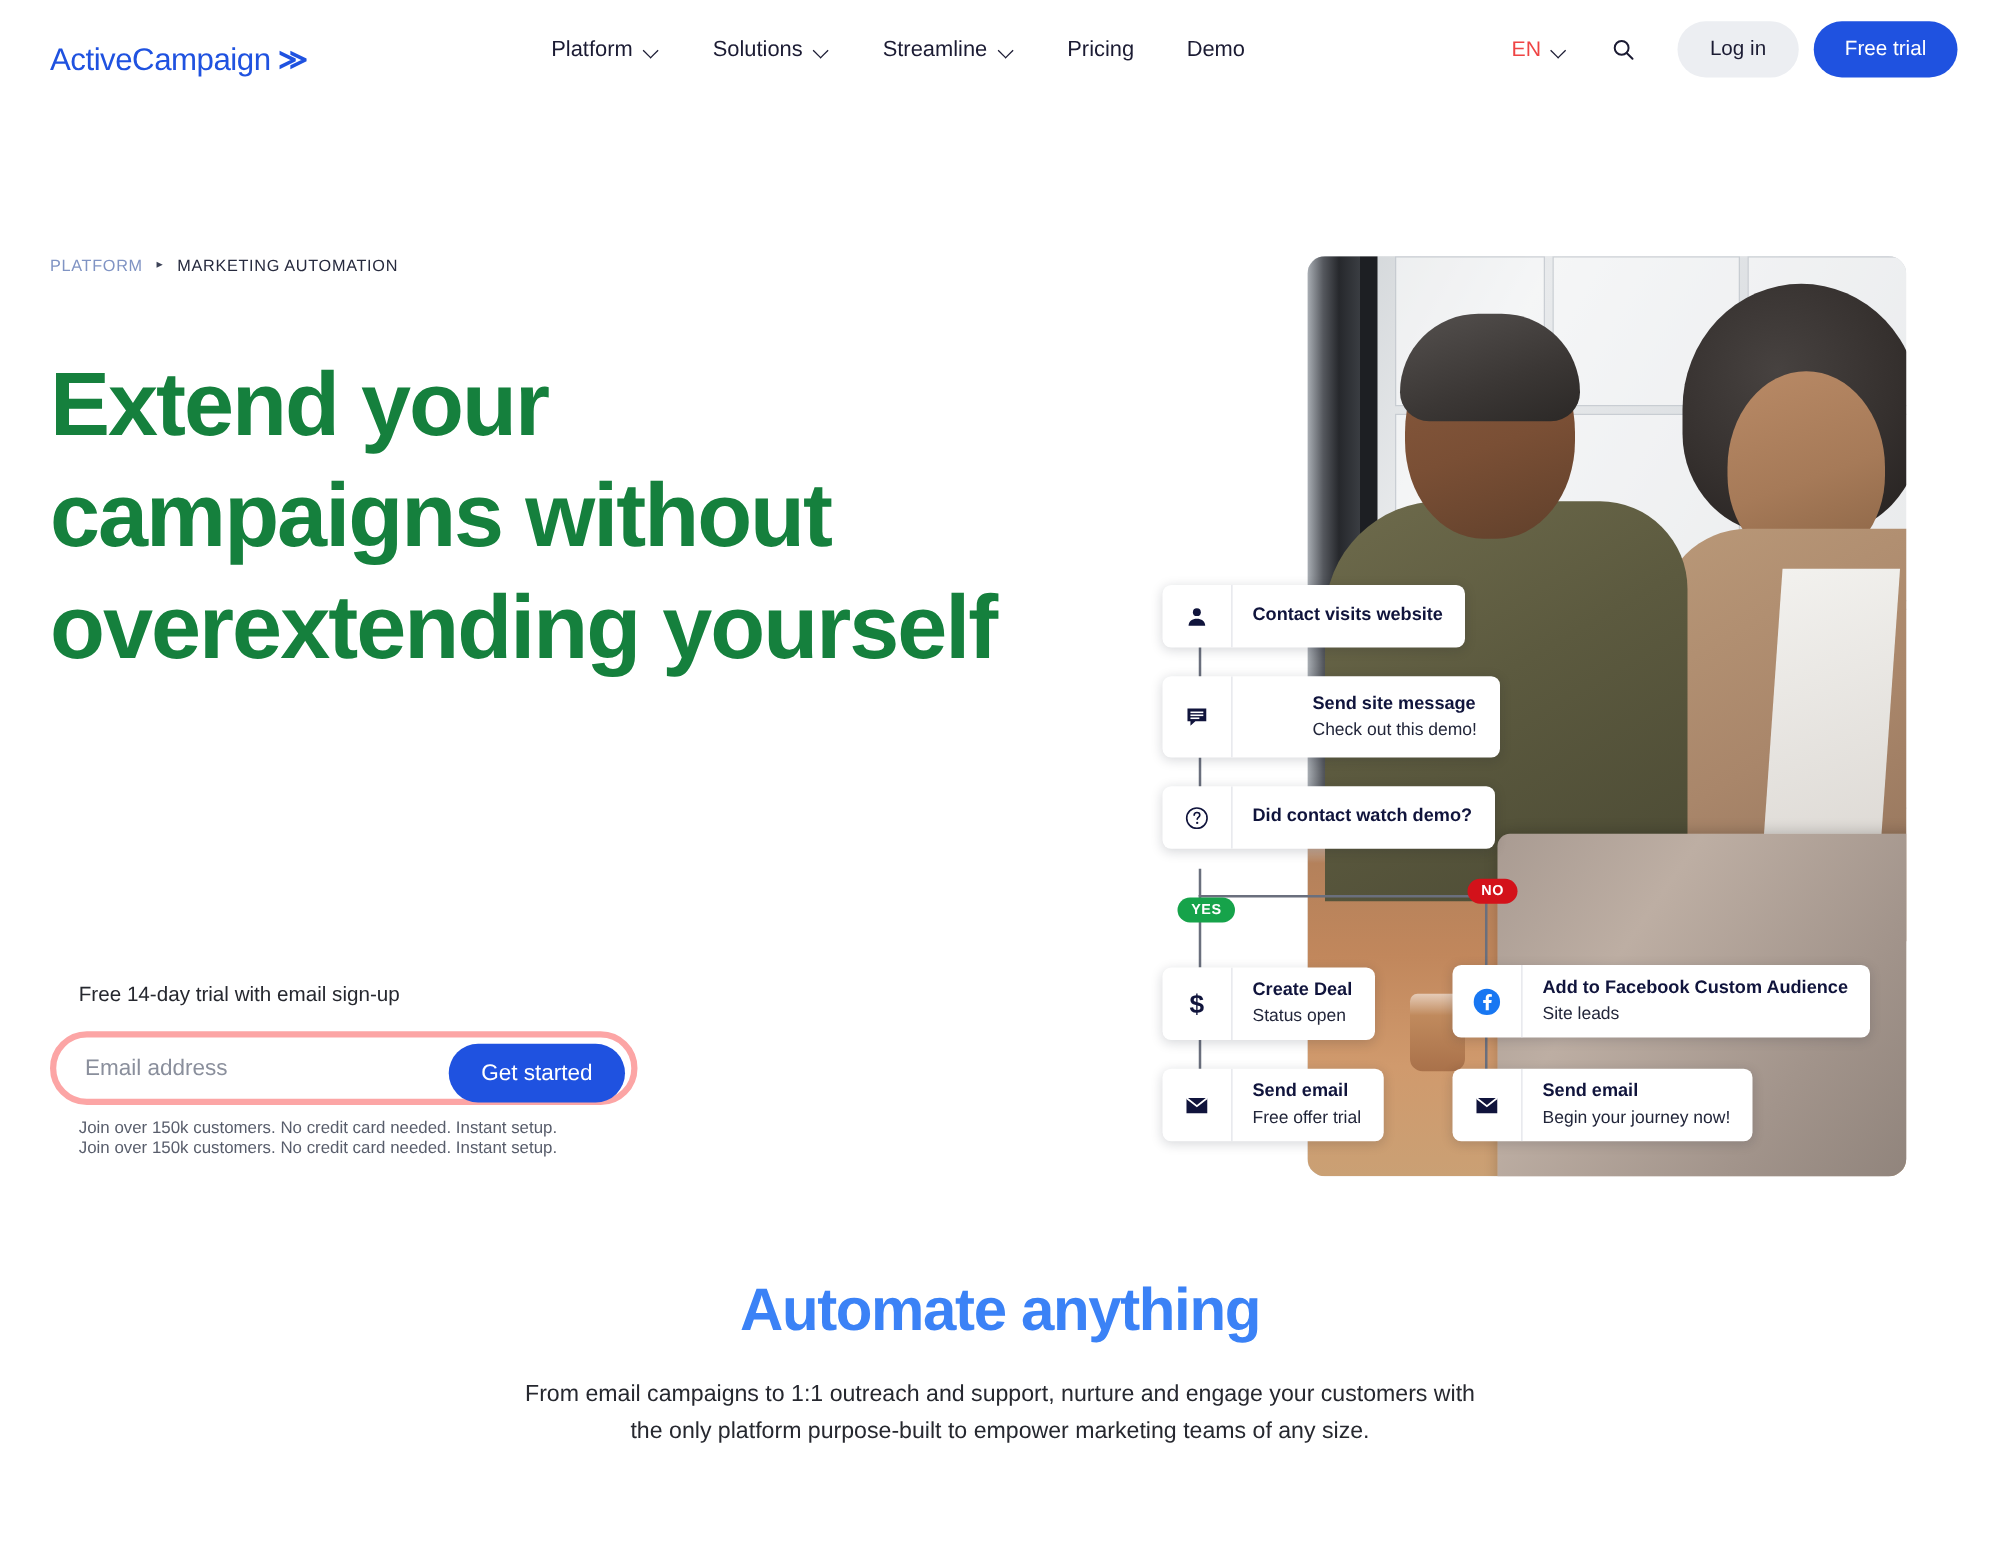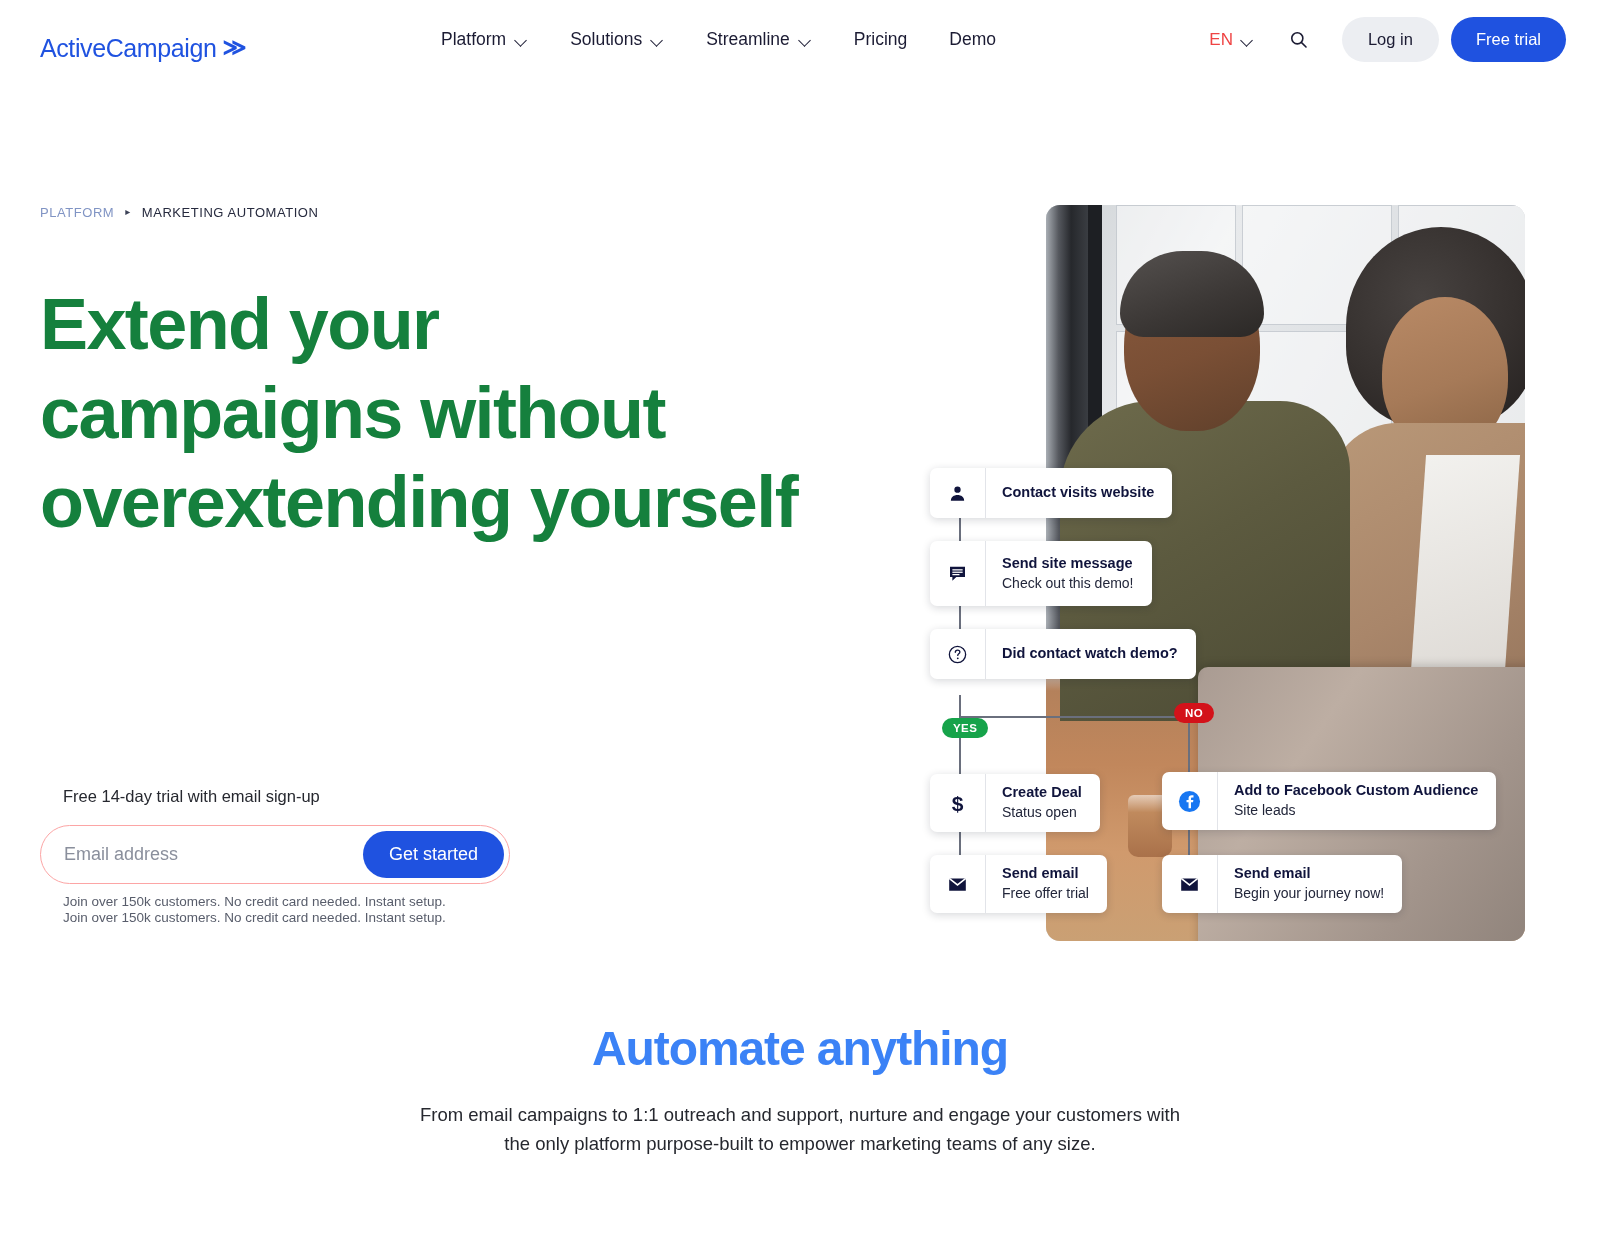--- a/index.html
+++ b/index.html
@@ -189,21 +189,21 @@
   .signup-label {
     font-size: 16.5px;
     color: #26282f;
     margin-bottom: 19px;
     padding-left: 23px;
   }
   .signup-field {
     position: relative;
     width: 470px;
     height: 59px;
-    border: 1px solid #fca5a5;
+    border: 5px solid #fca5a5;
     border-radius: 999px;
     background: #fff;
     display: flex;
     align-items: center;
   }
   .signup-input {
     border: none;
     outline: none;
     background: transparent;
     font-family: inherit;
@@ -560,21 +560,21 @@
         <svg width="19" height="19" viewBox="0 0 24 24" fill="#10143c" aria-hidden="true">
           <circle cx="12" cy="7.2" r="4"></circle>
           <path d="M3.6 21c0-4.6 3.8-7.2 8.4-7.2s8.4 2.6 8.4 7.2z"></path>
         </svg>
       </div>
       <div class="node-body">
         <div class="node-title">Contact visits website</div>
       </div>
     </div>
 
-    <div class="node" style="left:0; top:82px; height:65px;">
+    <div class="node" style="left:0; top:82px; height:65px;gap:48px;">
       <div class="node-icon">
         <svg width="19" height="19" viewBox="0 0 24 24" fill="#10143c" aria-hidden="true">
           <path d="M2.5 3.5h19v13h-11l-5 4.5v-4.5h-3z"></path>
           <rect x="5.5" y="6.6" width="13" height="1.6" fill="#fff"></rect>
           <rect x="5.5" y="9.6" width="13" height="1.6" fill="#fff"></rect>
           <rect x="5.5" y="12.6" width="9" height="1.6" fill="#fff"></rect>
         </svg>
       </div>
       <div class="node-body">
         <div class="node-title">Send site message</div>

